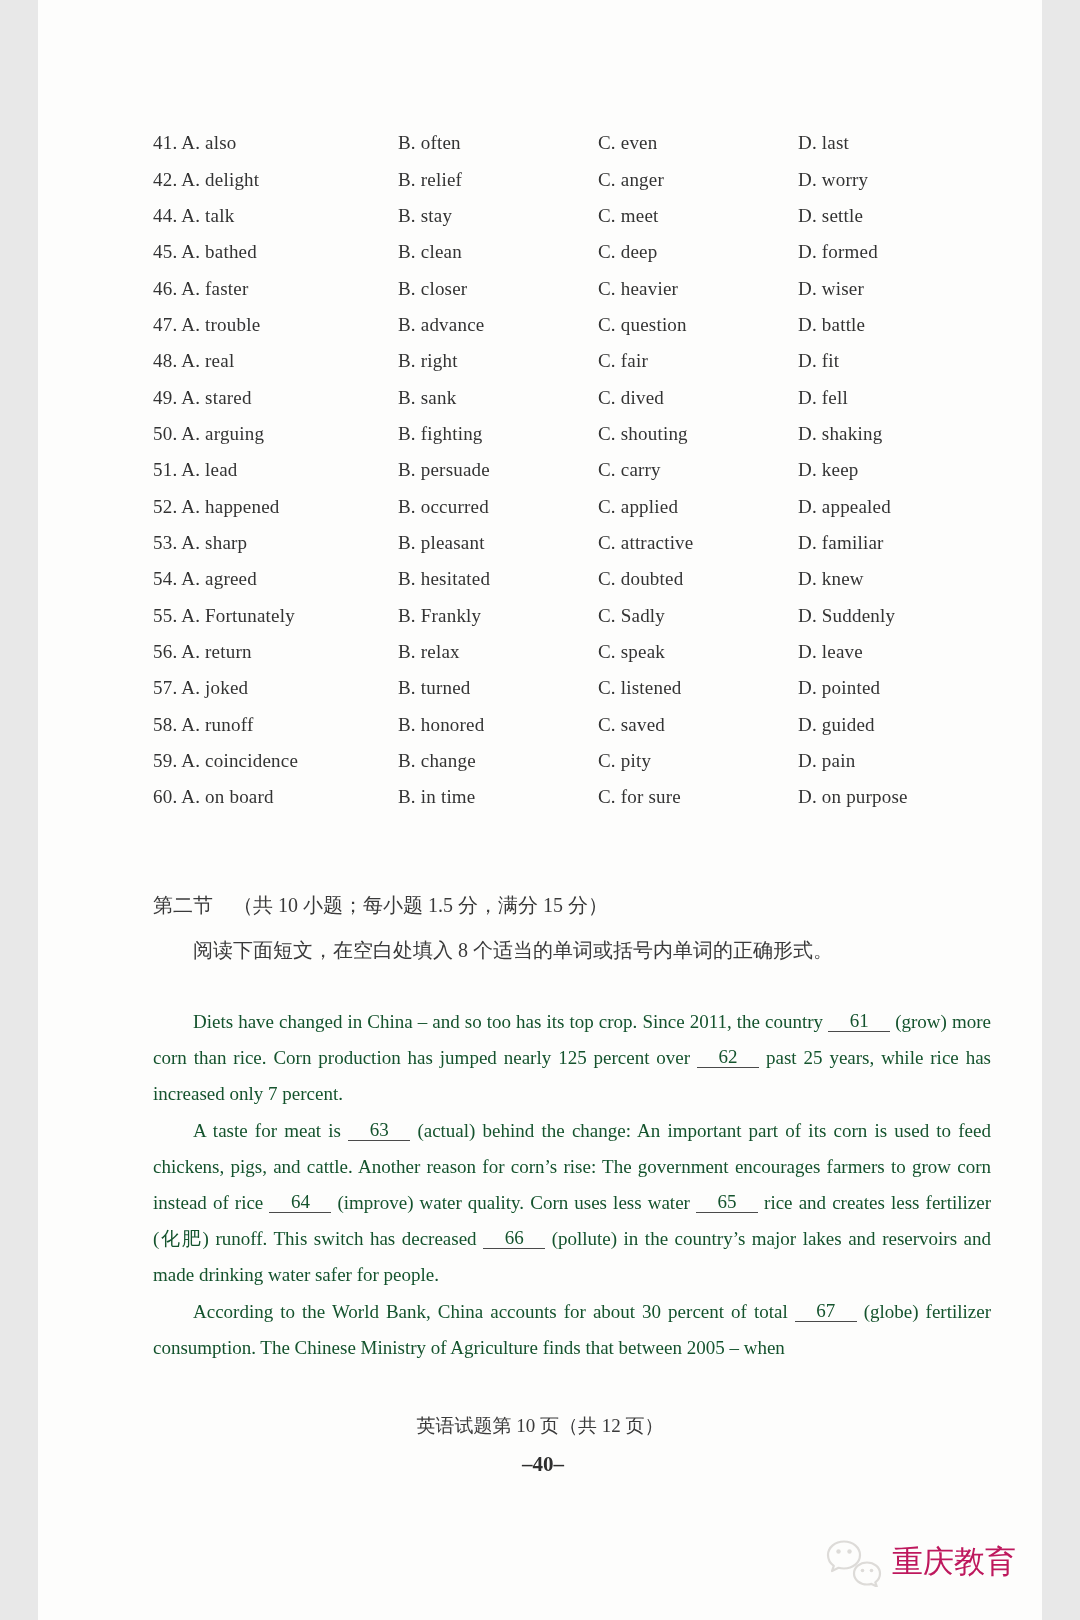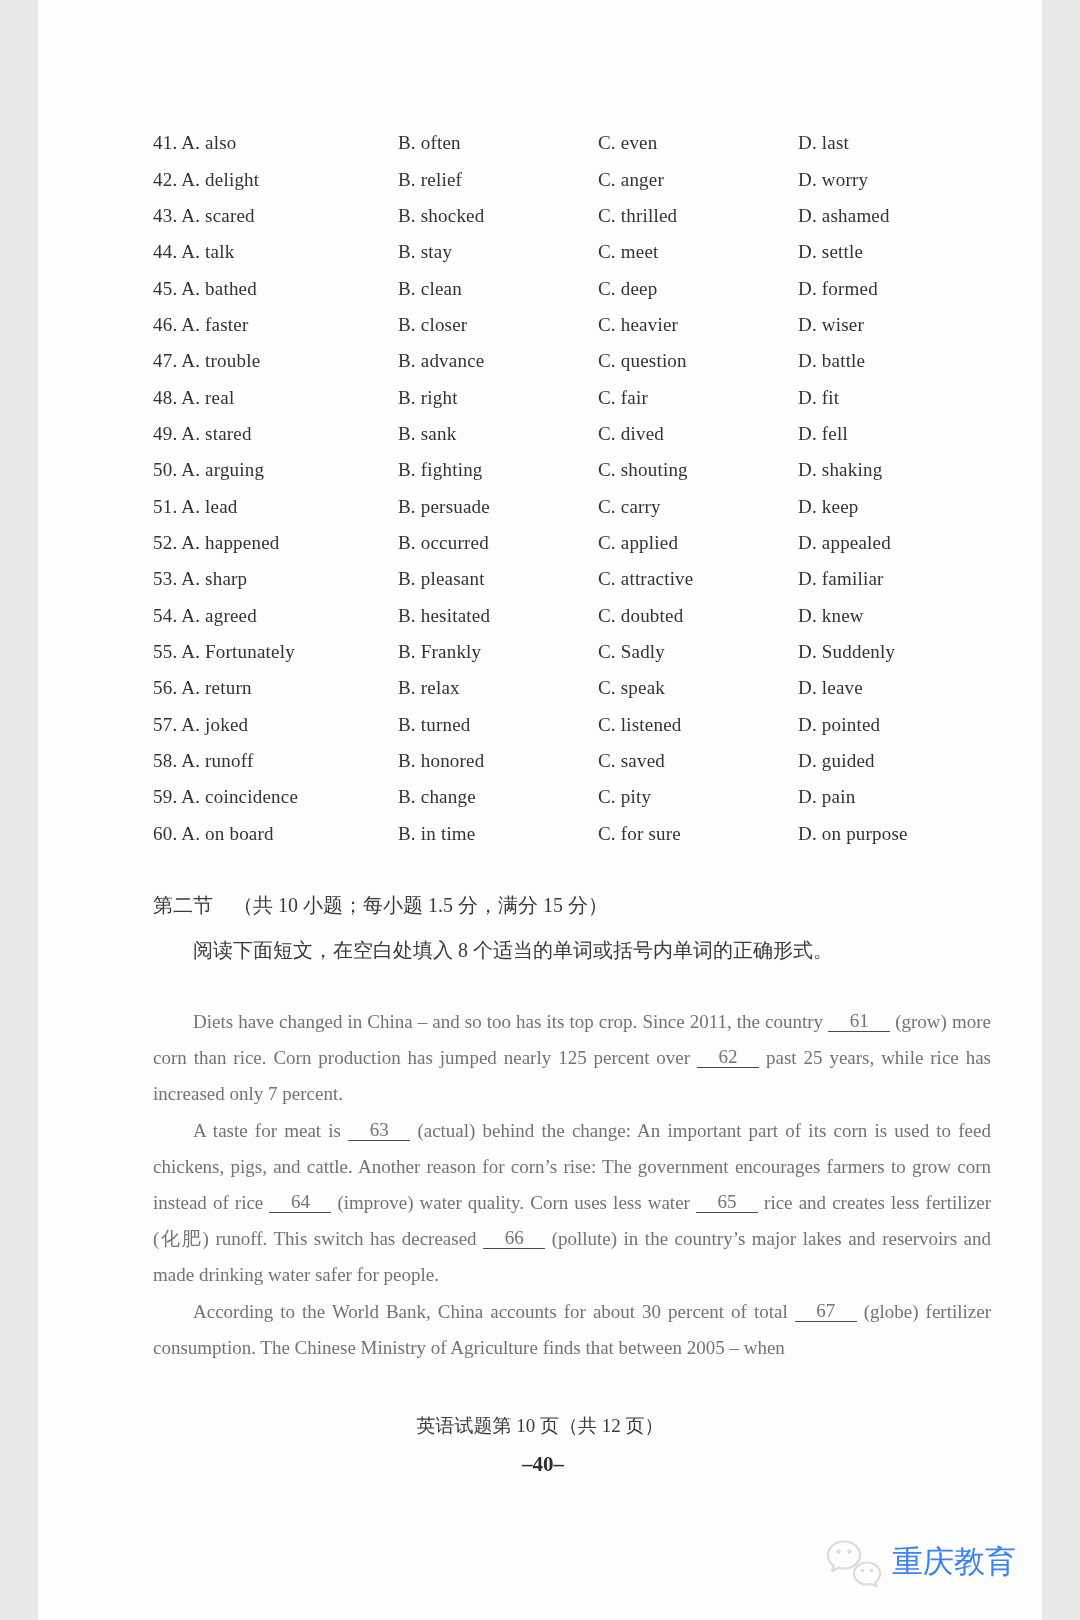--- a/index.html
+++ b/index.html
@@ -32,21 +32,21 @@
   }
   .sec-instruction{
     position:absolute;left:155px;top:937px;
     font-size:20px;color:#3a3a3a;
   }
   
   .passage{
     position:absolute;left:115px;top:1004px;width:838px;
     font-size:19px;line-height:36.2px;
     text-align:justify;
-    color:#737373;
+    color:#14532d;
   }
   .passage p{margin:0;text-indent:40px;}
   .blank{
     display:inline-block;
     min-width:62px;
     text-align:center;
     text-indent:0;
     border-bottom:1.5px solid #4a4a4a;
     line-height:20px;
     transform:translateY(-1px);
@@ -57,21 +57,21 @@
     text-align:center;font-size:19px;color:#3a3a3a;
   }
   .page-number{
     position:absolute;left:0;right:0;top:1452px;
     text-align:center;font-size:21px;font-weight:700;color:#2e2e2e;padding-left:6px;
   }
   
   .watermark{
     position:absolute;right:26px;top:1537px;
     display:flex;align-items:center;gap:8px;
-    color:#3b82f6;
+    color:#be185d;
     font-size:31px;
     font-family:"Liberation Sans","DejaVu Sans",sans-serif;
     user-select:none;
   }
   .watermark svg{display:block;}
 </style>
 </head>
 <body>
 
 <div class="page">
@@ -81,26 +81,20 @@
         <div class="opt-cell"><span>41. </span><span>A. also</span></div>
         <div class="opt-cell">B. often</div>
         <div class="opt-cell">C. even</div>
         <div class="opt-cell">D. last</div>
       </div>
       <div class="opt-row">
         <div class="opt-cell"><span>42. </span><span>A. delight</span></div>
         <div class="opt-cell">B. relief</div>
         <div class="opt-cell">C. anger</div>
         <div class="opt-cell">D. worry</div>
-      </div>
-      <div class="opt-row">
-        <div class="opt-cell"><span>43. </span><span>A. scared</span></div>
-        <div class="opt-cell">B. shocked</div>
-        <div class="opt-cell">C. thrilled</div>
-        <div class="opt-cell">D. ashamed</div>
       </div>
       <div class="opt-row">
         <div class="opt-cell"><span>44. </span><span>A. talk</span></div>
         <div class="opt-cell">B. stay</div>
         <div class="opt-cell">C. meet</div>
         <div class="opt-cell">D. settle</div>
       </div>
       <div class="opt-row">
         <div class="opt-cell"><span>45. </span><span>A. bathed</span></div>
         <div class="opt-cell">B. clean</div>

